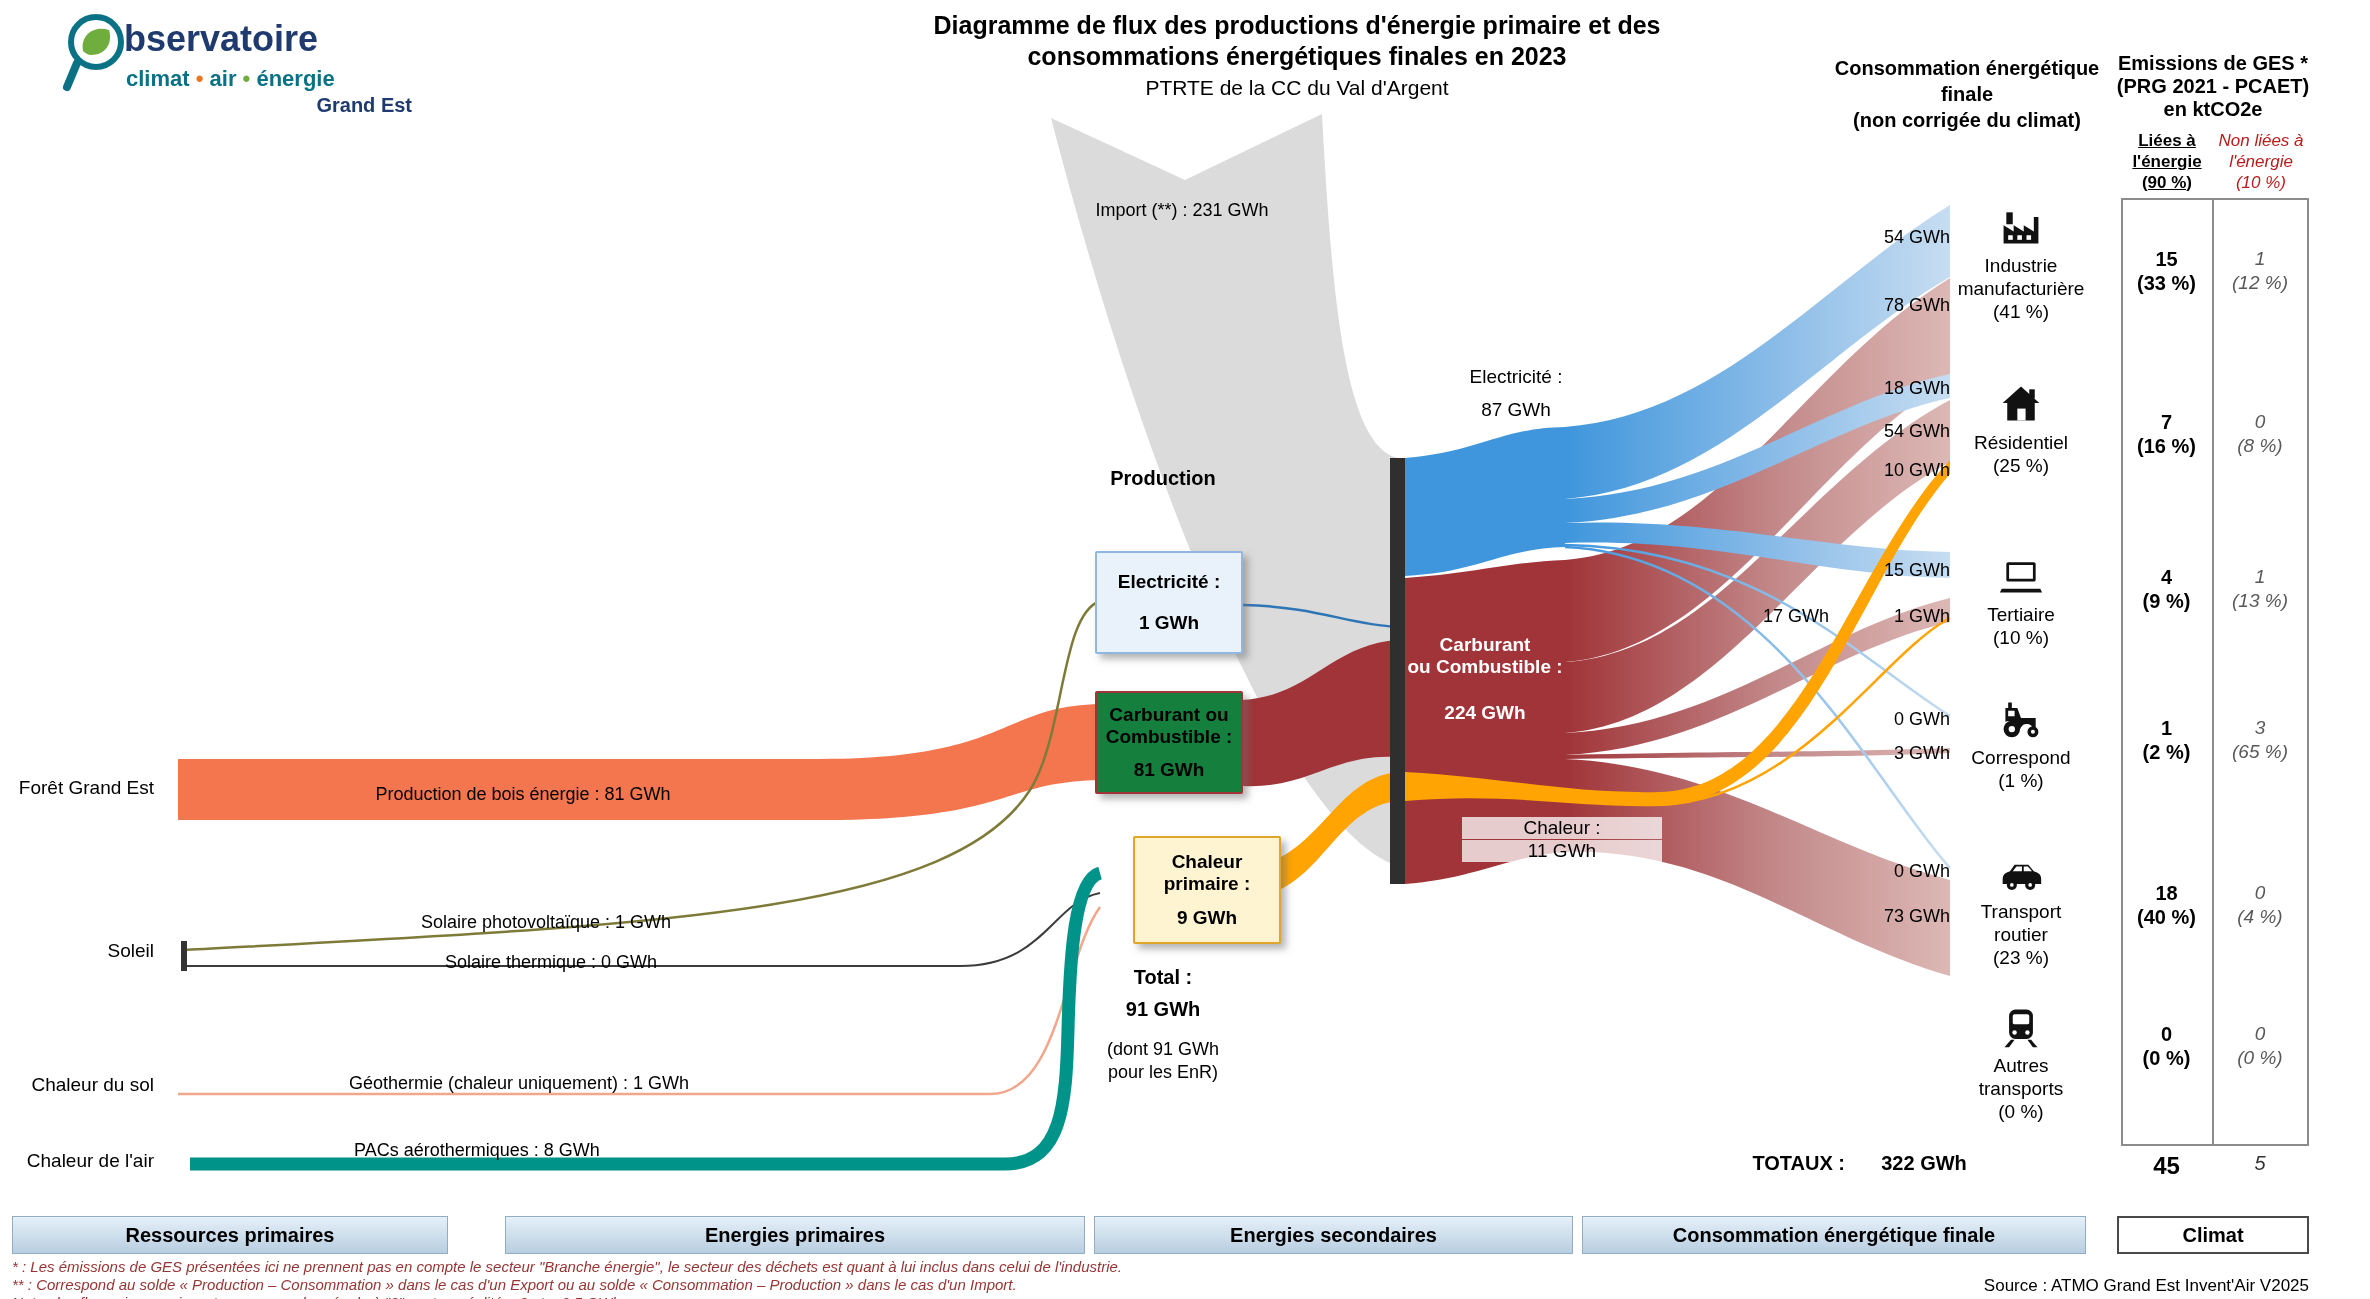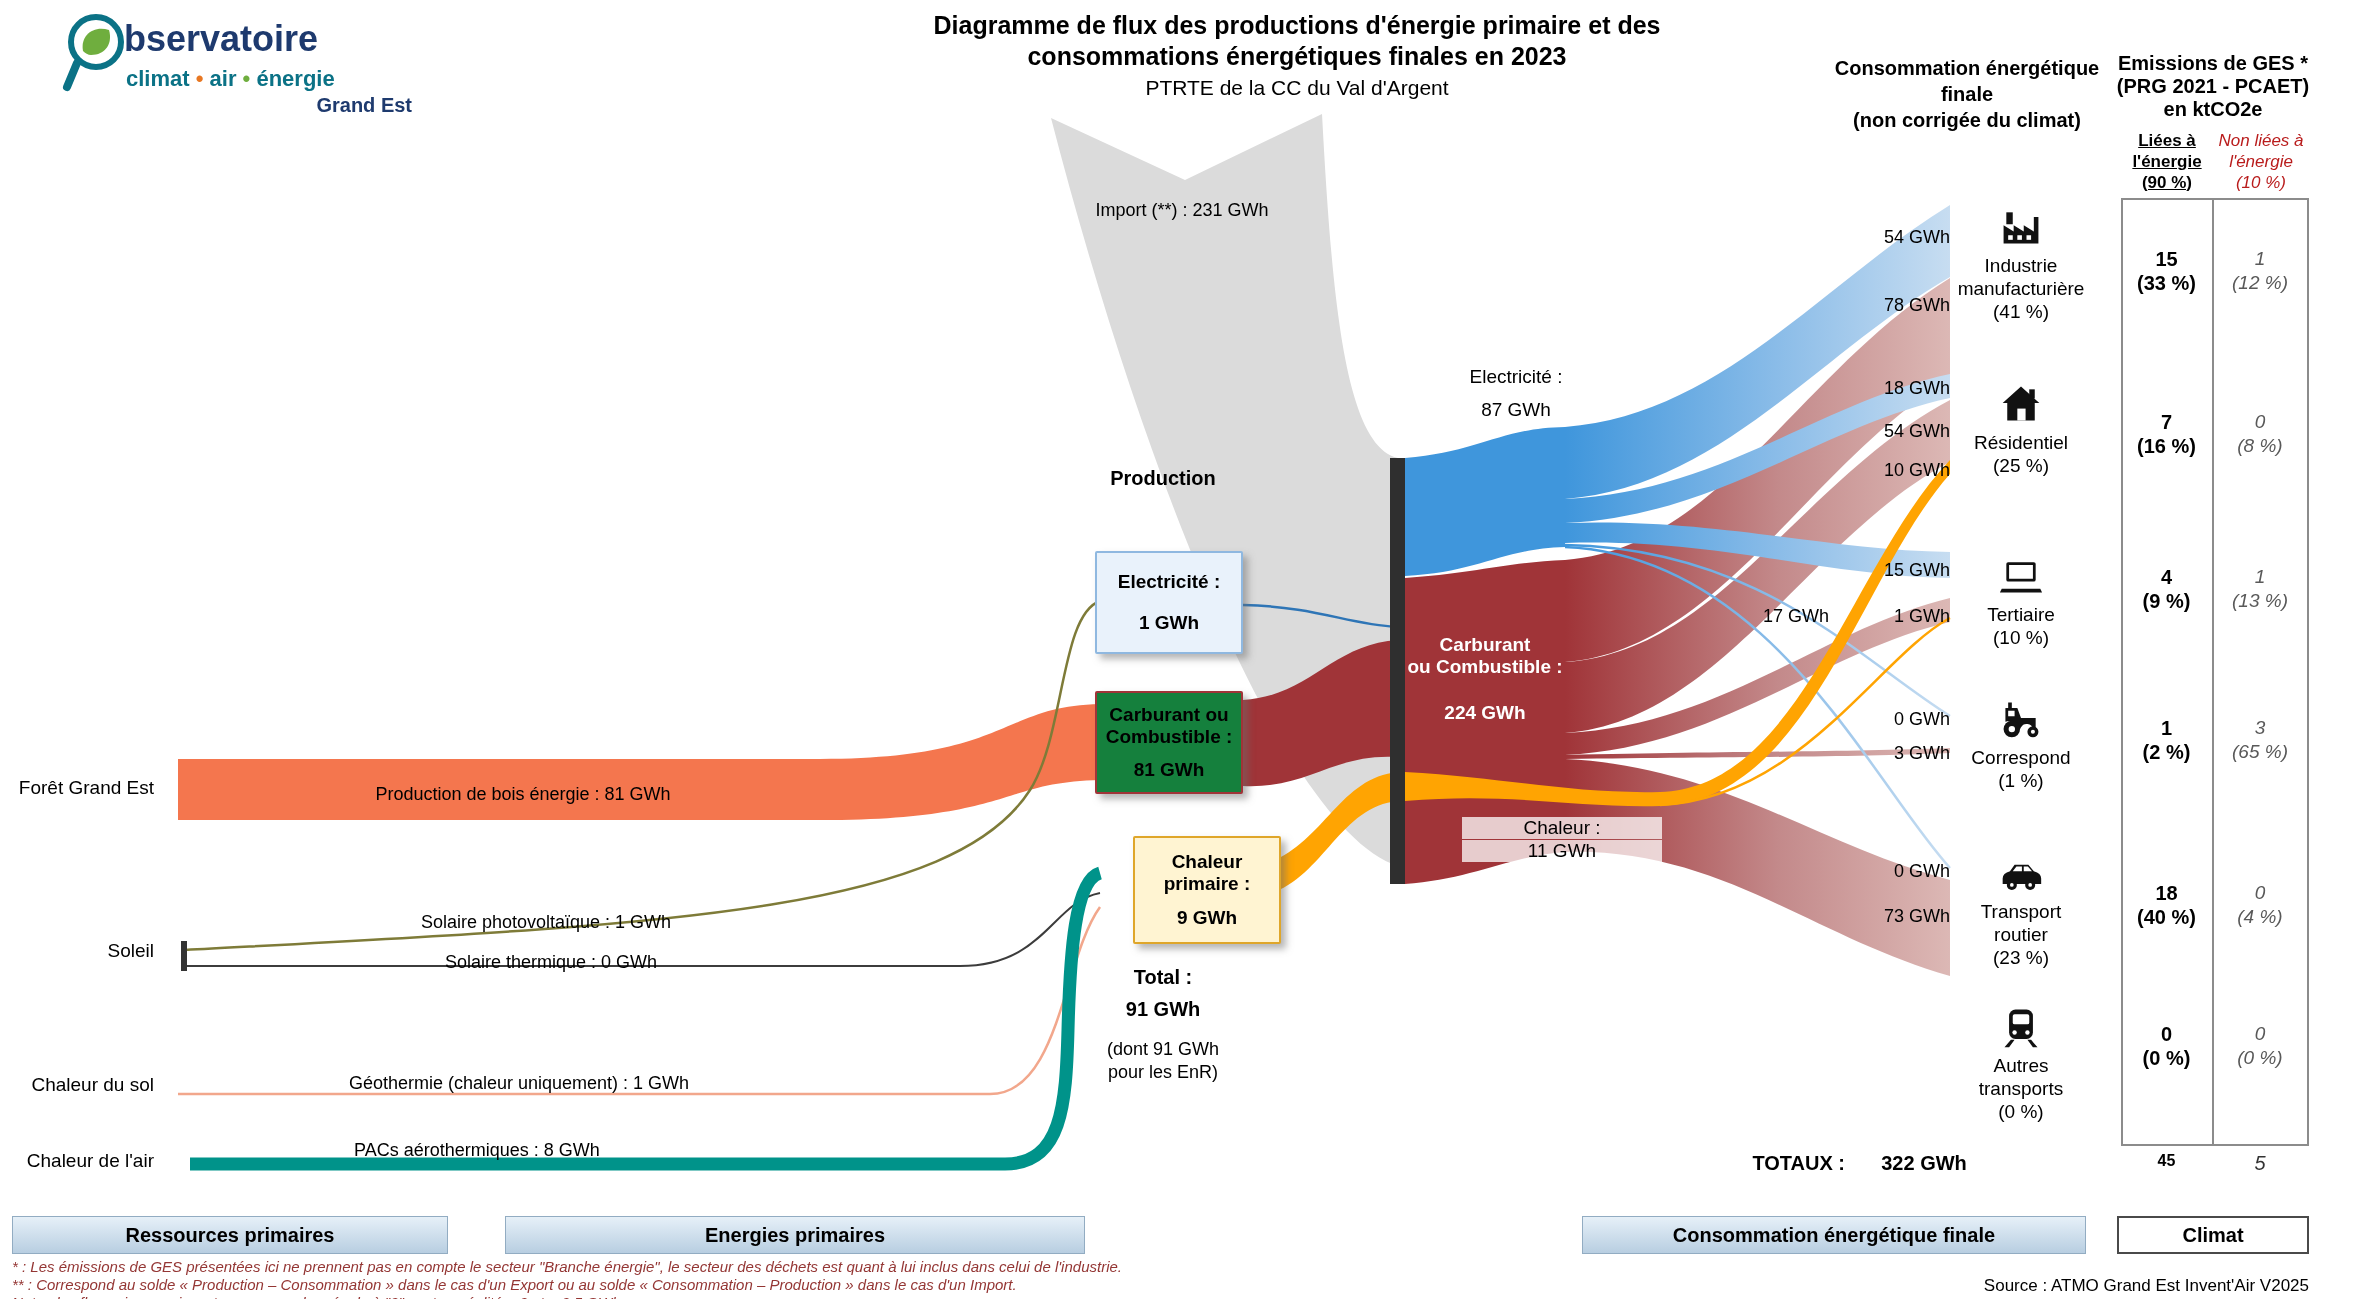--- a/index.html
+++ b/index.html
@@ -284,25 +284,26 @@
 (65 %)</div>
   <div class="gesval" style="left:2121px; top:881px;">18
 (40 %)</div>
   <div class="gesval2" style="left:2214px; top:881px;">0
 (4 %)</div>
   <div class="gesval" style="left:2121px; top:1022px;">0
 (0 %)</div>
   <div class="gesval2" style="left:2214px; top:1022px;">0
 (0 %)</div>
 
-  <div class="abs b ctr" style="left:2121px; top:1152px; width:91px; font-size:16px;">45</div>
+  <div class="abs b ctr" style="left:2121px; top:1152px; width:91px; font-size:24px;">45</div>
   <div class="abs i ctr" style="left:2214px; top:1152px; width:92px; font-size:20px; color:#333;">5</div>
 
   <div class="stage" style="left:12px; width:436px;">Ressources primaires</div>
   <div class="stage" style="left:505px; width:580px;">Energies primaires</div>
+  <div class="stage" style="left:1094px; width:479px;">Energies secondaires</div>
   <div class="stage" style="left:1582px; width:504px;">Consommation énergétique finale</div>
   <div class="stage stage-climat" style="left:2117px; width:192px;">Climat</div>
 
   <div class="footnote" style="top:1258px;">* : Les émissions de GES présentées ici ne prennent pas en compte le secteur "Branche énergie", le secteur des déchets est quant à lui inclus dans celui de l'industrie.</div>
   <div class="footnote" style="top:1276px;">** : Correspond au solde « Production – Consommation » dans le cas d'un Export ou au solde « Consommation – Production » dans le cas d'un Import.</div>
   <div class="footnote" style="top:1294px;">Note : les flux qui apparaissent avec une valeur égale à "0" sont en réalité &gt; 0 et &lt; 0.5 GWh.</div>
   <div class="abs rt" style="left:1909px; top:1276px; width:400px; font-size:17px;">Source : ATMO Grand Est Invent'Air V2025</div>
 
 </div>
 

